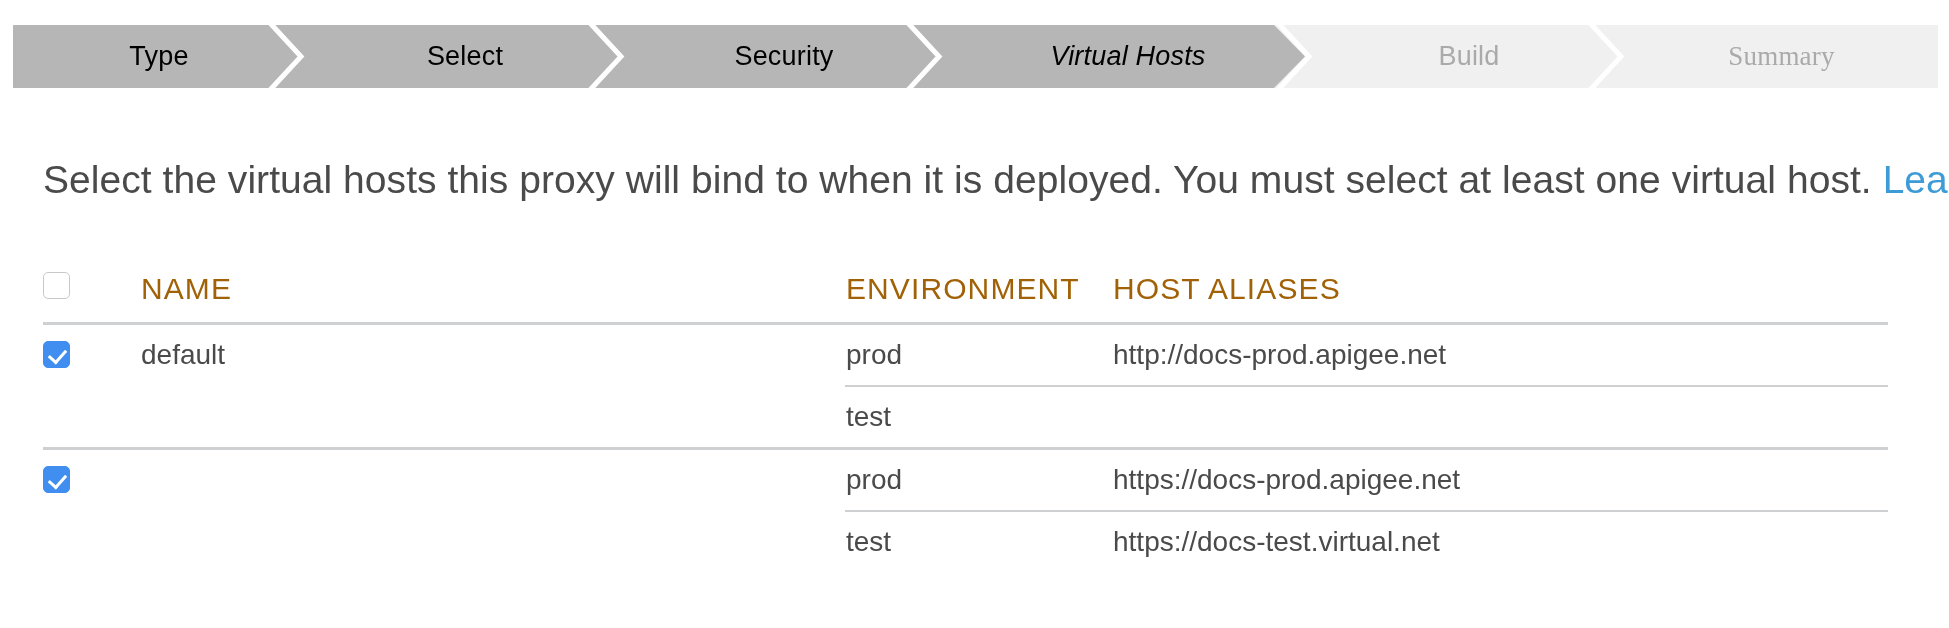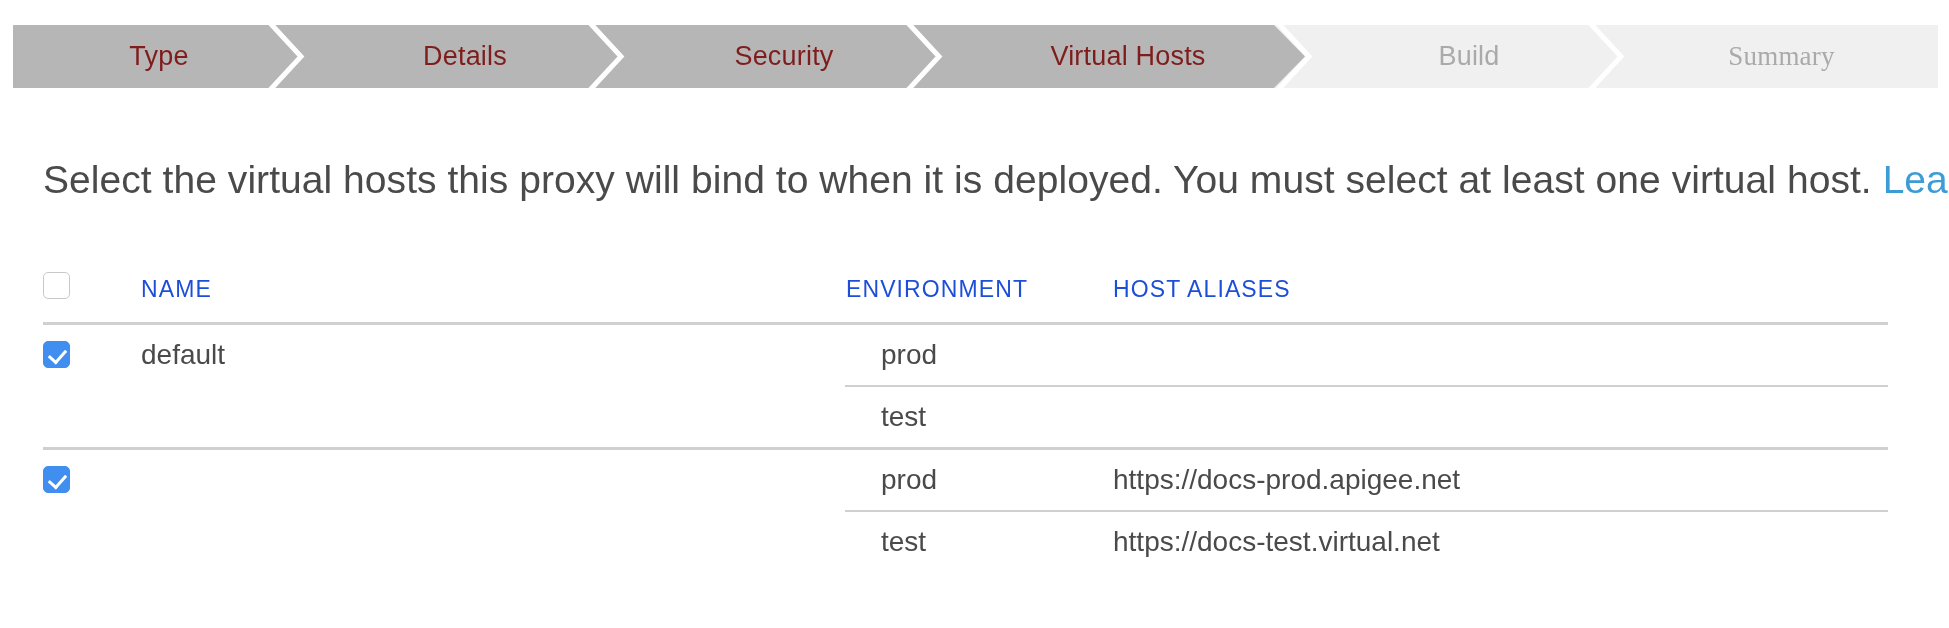--- a/index.html
+++ b/index.html
@@ -32,21 +32,21 @@
     align-items: center;
     justify-content: center;
     height: 63px;
     font-size: 27px;
     letter-spacing: 0.2px;
     white-space: nowrap;
     user-select: none;
   }
   .step.done {
     background: #b6b6b6;
-    color: #7f1d1d;
+    color: #000000;
   }
   .step.todo {
     background: #f0f0f0;
     color: #aaaaaa;
   }
   
   .step .chev {
     position: absolute;
     right: -1px;
     top: 0;
@@ -81,22 +81,22 @@
     top: 272px;
     width: 1845px;
   }
   .thead {
     position: relative;
     height: 50px;
   }
   .th {
     position: absolute;
     top: 0;
-    font-size: 23px;
-    color: #1d4ed8;
+    font-size: 30px;
+    color: #a16207;
     letter-spacing: 1.1px;
     line-height: 34px;
     white-space: nowrap;
   }
   .th-name { left: 98px; }
   .th-env  { left: 803px; }
   .th-host { left: 1070px; }
 
   .cb-wrap {
     position: absolute;
@@ -150,50 +150,50 @@
     height: 60px;
   }
   .cell {
     position: absolute;
     font-size: 28px;
     color: #4a4a4a;
     white-space: nowrap;
     line-height: 60px;
   }
   .c-name { left: 98px; }
-  .c-env  { left: 803px; margin-left: 35px; }
+  .c-env  { left: 803px; }
   .c-host { left: 1070px; }
   .grp .cb-wrap.row-cb { top: 16px; }
 </style>
 </head>
 <body>
 
 <div class="wizard" id="wizard">
     <div class="step done" style="width: 292px; flex: 0 0 292px;">
       <span>Type</span>
       <svg class="chev" viewBox="0 0 40 63" preserveAspectRatio="none">
         <path d="M0,0 L40,0 L40,63 L0,63 L31,31.5 Z" fill="#b6b6b6"></path>
         <path d="M4,-2 L35,31.5 L4,65" fill="none" stroke="#ffffff" stroke-width="5"></path>
       </svg>
     </div>
     <div class="step done" style="width: 320px; flex: 0 0 320px;">
-      <span>Details</span>
+      <span>Select</span>
       <svg class="chev" viewBox="0 0 40 63" preserveAspectRatio="none">
         <path d="M0,0 L40,0 L40,63 L0,63 L31,31.5 Z" fill="#b6b6b6"></path>
         <path d="M4,-2 L35,31.5 L4,65" fill="none" stroke="#ffffff" stroke-width="5"></path>
       </svg>
     </div>
     <div class="step done" style="width: 318px; flex: 0 0 318px;">
       <span>Security</span>
       <svg class="chev" viewBox="0 0 40 63" preserveAspectRatio="none">
         <path d="M0,0 L40,0 L40,63 L0,63 L31,31.5 Z" fill="#b6b6b6"></path>
         <path d="M4,-2 L35,31.5 L4,65" fill="none" stroke="#ffffff" stroke-width="5"></path>
       </svg>
     </div>
-    <div class="step done" style="width: 370px; flex: 0 0 370px;">
+    <div class="step done" style="width: 370px; flex: 0 0 370px; font-style: italic;">
       <span>Virtual Hosts</span>
       <svg class="chev" viewBox="0 0 40 63" preserveAspectRatio="none">
         <path d="M0,0 L40,0 L40,63 L0,63 L31,31.5 Z" fill="#f0f0f0"></path>
         <path d="M4,-2 L35,31.5 L4,65" fill="none" stroke="#ffffff" stroke-width="5"></path>
       </svg>
     </div>
     <div class="step todo" style="width: 312px; flex: 0 0 312px; text-align: center;">
       <span>Build</span>
       <svg class="chev" viewBox="0 0 40 63" preserveAspectRatio="none">
         <path d="M0,0 L40,0 L40,63 L0,63 L31,31.5 Z" fill="#f0f0f0"></path>
@@ -223,20 +223,21 @@
   <div class="rule-full"></div>
 
   <div id="rows-container">
       <div class="grp">
         <div class="cb-wrap row-cb">
           <span class="cbox checked"></span>
         </div>
         <div class="subrow">
           <div class="cell c-name">default</div>
           <div class="cell c-env">prod</div>
+          <div class="cell c-host">http://docs-prod.apigee.net</div>
         </div>
         <div class="rule-sub" style="position: relative; left: 802px;"></div>
         <div class="subrow">
           <div class="cell c-env">test</div>
         </div>
       </div>
       <div class="rule-full"></div>
       <div class="grp">
         <div class="cb-wrap row-cb">
           <span class="cbox checked"></span>

